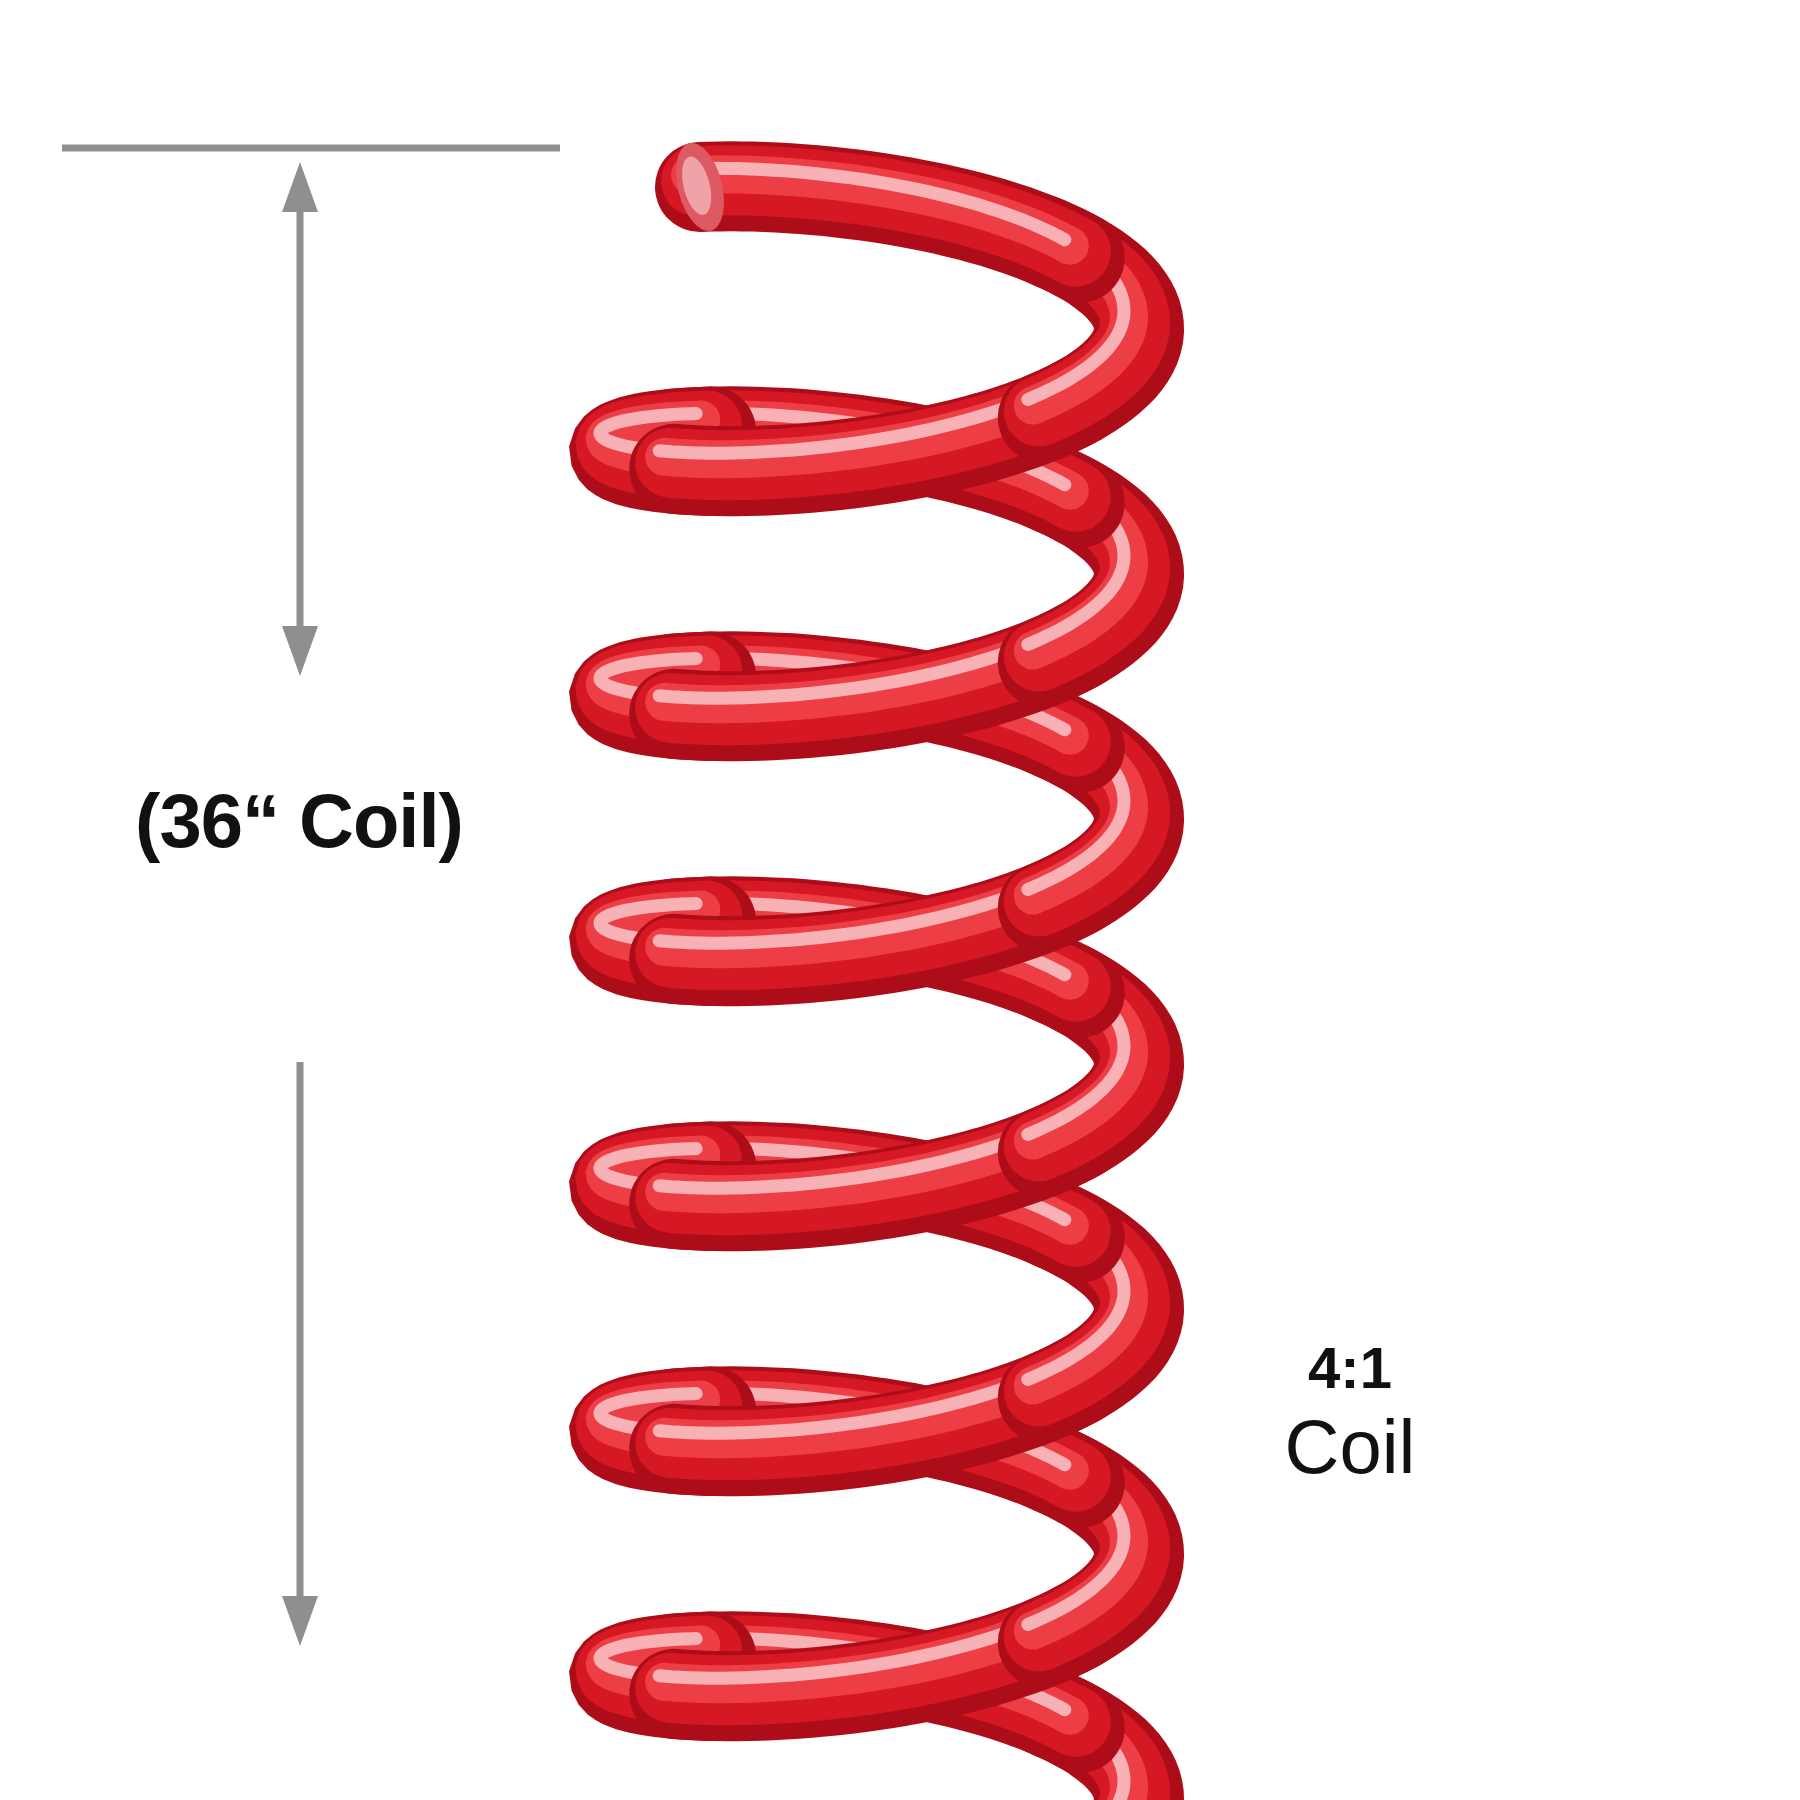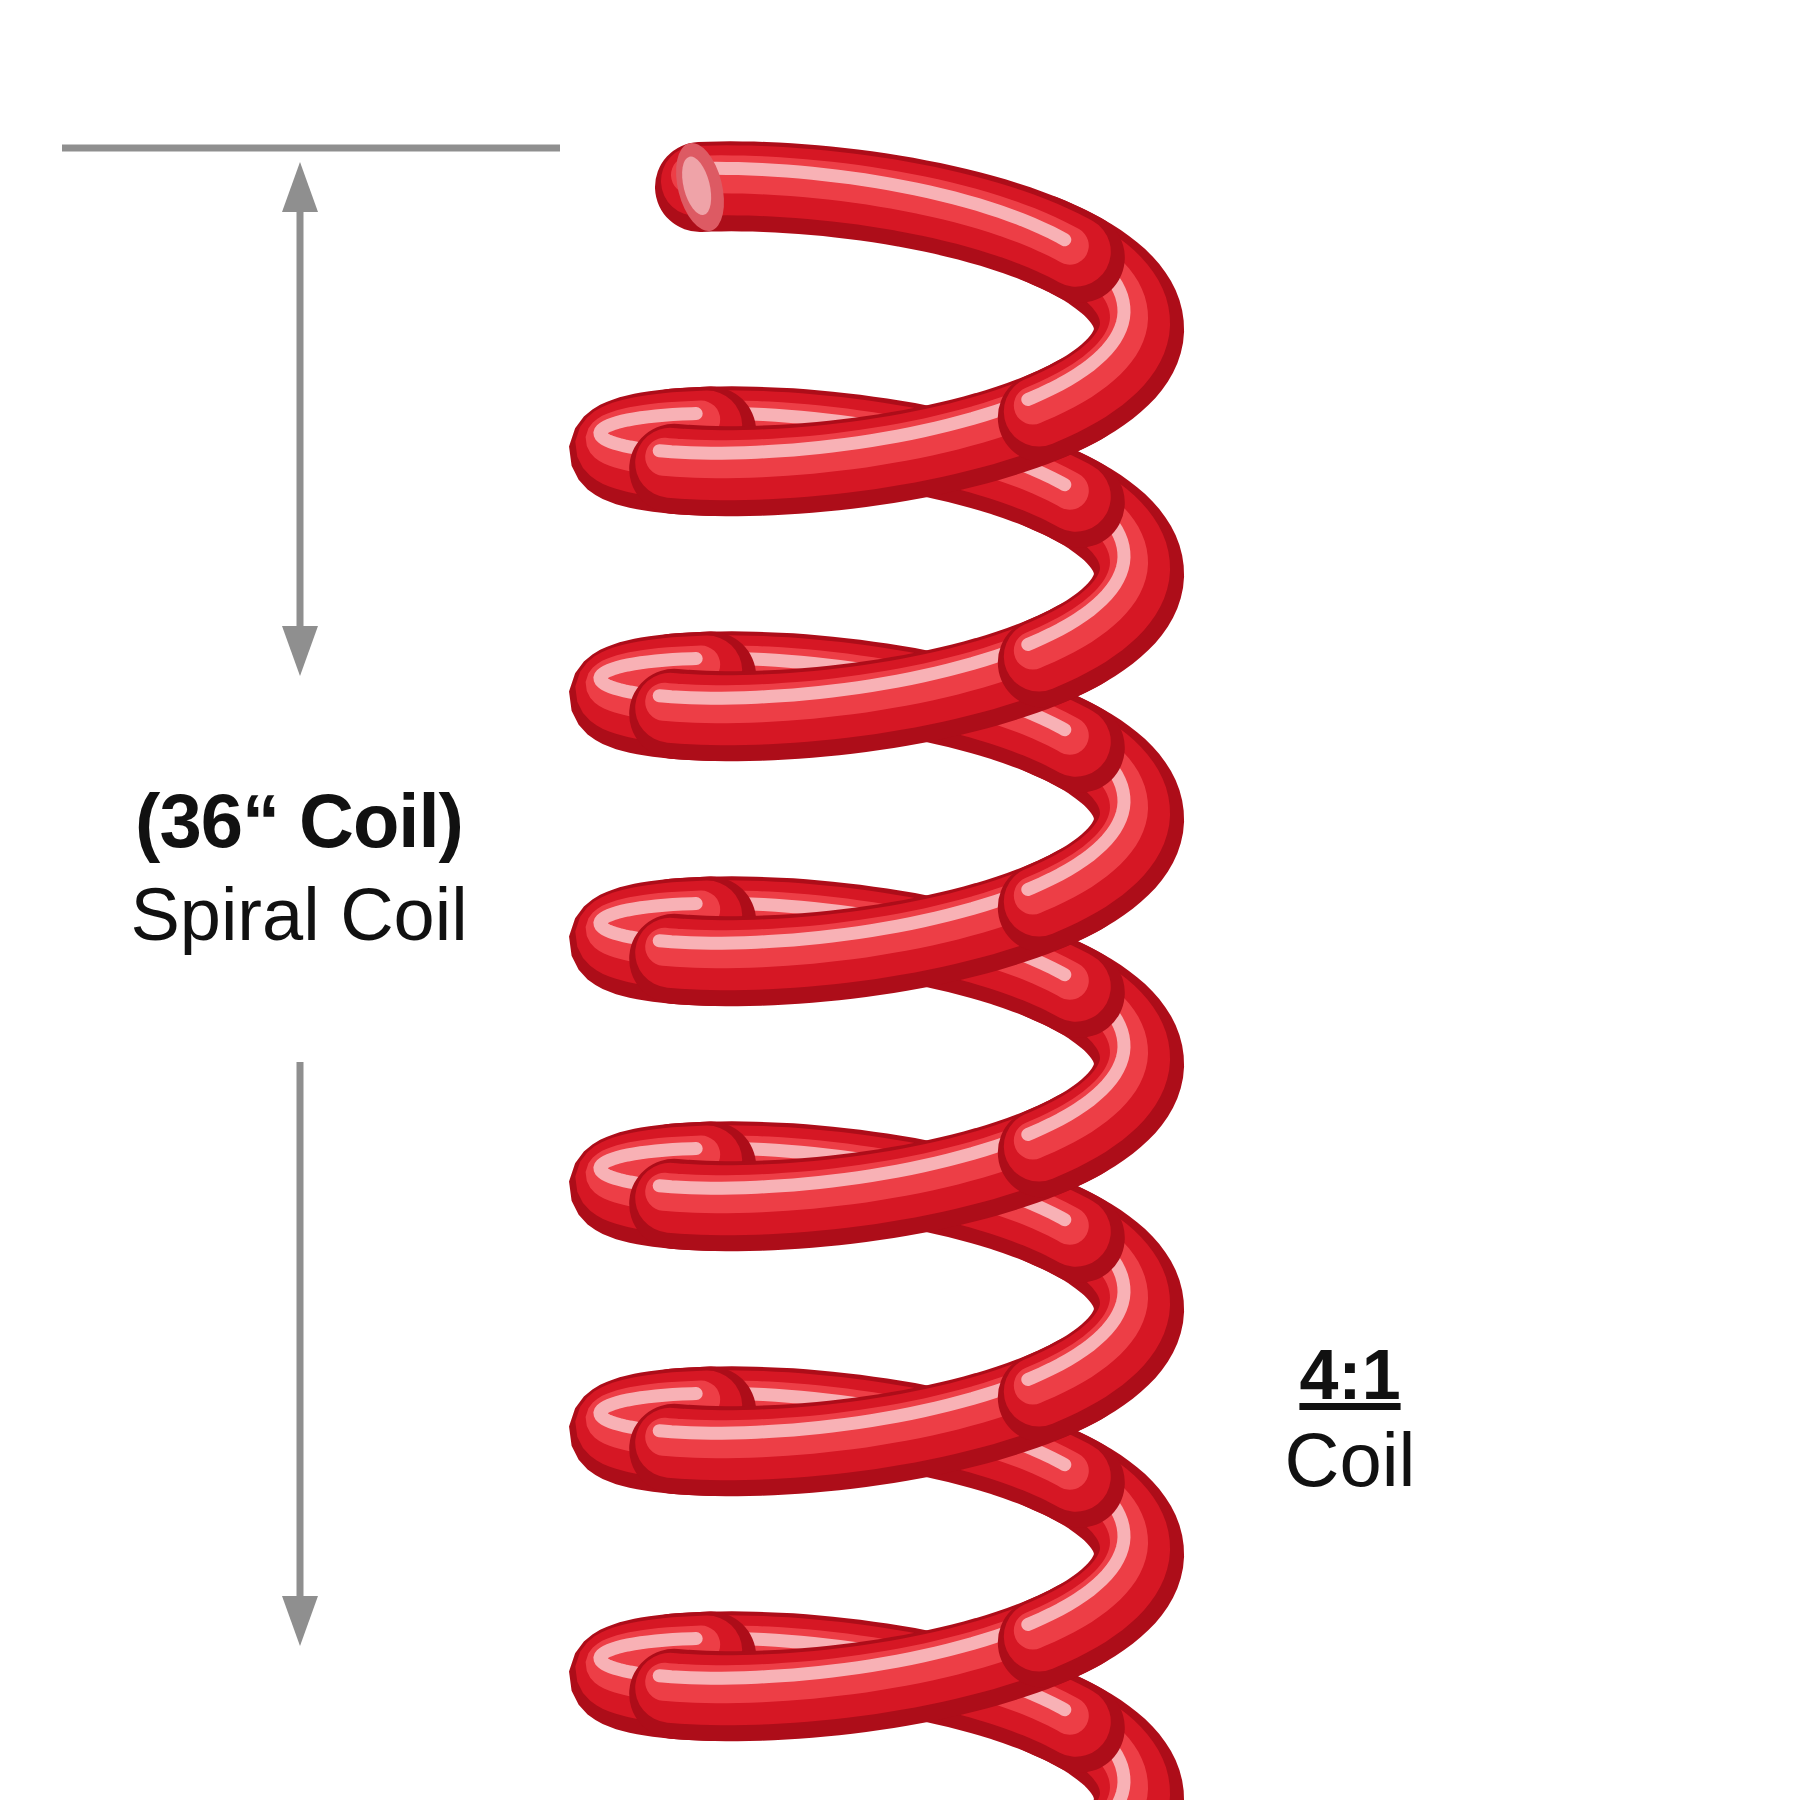--- a/index.html
+++ b/index.html
@@ -16,21 +16,21 @@
   .label-left{
     position:absolute;left:44px;top:772px;width:510px;
     text-align:center;color:var(--text,#111111);
   }
   .label-left .l1{font-size:76px;font-weight:700;line-height:1.28;letter-spacing:-1px;}
   .label-left .l2{font-size:74px;font-weight:400;line-height:1.25;}
   .label-right{
     position:absolute;left:1185px;top:1336px;width:330px;
     text-align:center;color:var(--text,#111111);
   }
-  .label-right .r1{font-size:70px;font-weight:800;line-height:1.12;text-decoration:underline;}
+  .label-right .r1{font-size:58px;font-weight:800;line-height:1.12;}
   .label-right .r2{font-size:76px;font-weight:400;line-height:1.22;}
 </style>
 </head>
 <body>
 
 <div class="canvas">
 
   <svg class="scene" width="1800" height="1800" viewBox="0 0 1800 1800">
 
     <line class="gray-stroke" x1="62" y1="148" x2="560" y2="148" stroke-width="7"></line>
@@ -155,21 +155,20 @@
         <path d="M700.0 187.0 L709.9 186.6 L720.2 186.4 L730.9 186.3 L741.9 186.4 L753.3 186.6 L765.0 187.0 L777.0 187.5 L789.2 188.2 L801.7 189.1 L814.3 190.1 L827.1 191.3 L840.0 192.7 L853.0 194.2 L866.1 195.9 L879.2 197.8 L892.3 199.9 L905.3 202.1 L918.3 204.6 L931.2 207.1 L944.0 209.9 L956.5 212.8 L968.9 215.9 L981.1 219.2 L992.9 222.6 L1004.5 226.2 L1015.8 229.9 L1026.7 233.8 L1037.3 237.8 L1047.5 242.0 L1057.2 246.3 L1066.5 250.7 L1075.3 255.2 L1079.8 257.7" fill="none" stroke="#d61724" stroke-width="70" stroke-linecap="round" transform="translate(-4 -6)"></path>
         <path d="M700.0 187.0 L709.9 186.6 L720.2 186.4 L730.9 186.3 L741.9 186.4 L753.3 186.6 L765.0 187.0 L777.0 187.5 L789.2 188.2 L801.7 189.1 L814.3 190.1 L827.1 191.3 L840.0 192.7 L853.0 194.2 L866.1 195.9 L879.2 197.8 L892.3 199.9 L905.3 202.1 L918.3 204.6 L931.2 207.1 L944.0 209.9 L956.5 212.8 L968.9 215.9 L981.1 219.2 L992.9 222.6 L1004.5 226.2 L1015.8 229.9 L1026.7 233.8 L1037.3 237.8 L1047.5 242.0 L1057.2 246.3 L1066.5 250.7 L1075.3 255.2 L1079.8 257.7" fill="none" stroke="#ee4049" stroke-width="38" stroke-linecap="round" stroke-opacity="0.95" transform="translate(-10 -12)"></path>
         <path d="M700.0 187.0 L709.9 186.6 L720.2 186.4 L730.9 186.3 L741.9 186.4 L753.3 186.6 L765.0 187.0 L777.0 187.5 L789.2 188.2 L801.7 189.1 L814.3 190.1 L827.1 191.3 L840.0 192.7 L853.0 194.2 L866.1 195.9 L879.2 197.8 L892.3 199.9 L905.3 202.1 L918.3 204.6 L931.2 207.1 L944.0 209.9 L956.5 212.8 L968.9 215.9 L981.1 219.2 L992.9 222.6 L1004.5 226.2 L1015.8 229.9 L1026.7 233.8 L1037.3 237.8 L1047.5 242.0 L1057.2 246.3 L1066.5 250.7 L1075.3 255.2 L1079.8 257.7" fill="none" stroke="#ffffff" stroke-width="13" stroke-linecap="round" stroke-opacity="0.6" transform="translate(-15 -18)"></path>
         <ellipse cx="0" cy="0" rx="22" ry="45" fill="#dd5a63" transform="translate(700.0286466955985 186.9655464501473) rotate(-14)"></ellipse>
         <ellipse cx="-3" cy="-2" rx="13" ry="30" fill="#efa3a8" transform="translate(700.0286466955985 186.9655464501473) rotate(-14)"></ellipse>
       </g>
   </svg>
 
   <div class="label-left">
     <div class="l1">(36“ Coil)</div>
-    <div class="l2">Spiral Coil</div>
   </div>
 
   <div class="label-right">
     <div class="r1">4:1</div>
     <div class="r2">Coil</div>
   </div>
 
 </div>
 
 </body></html>

